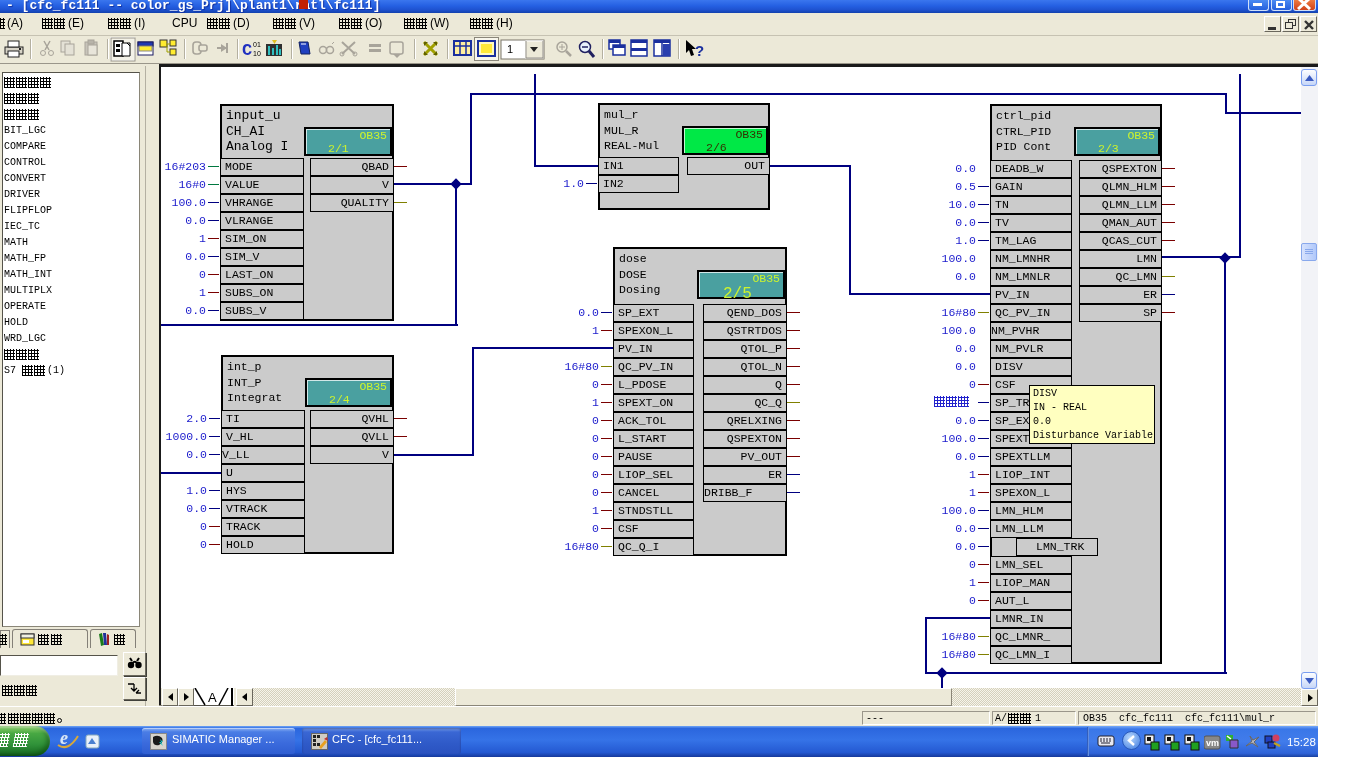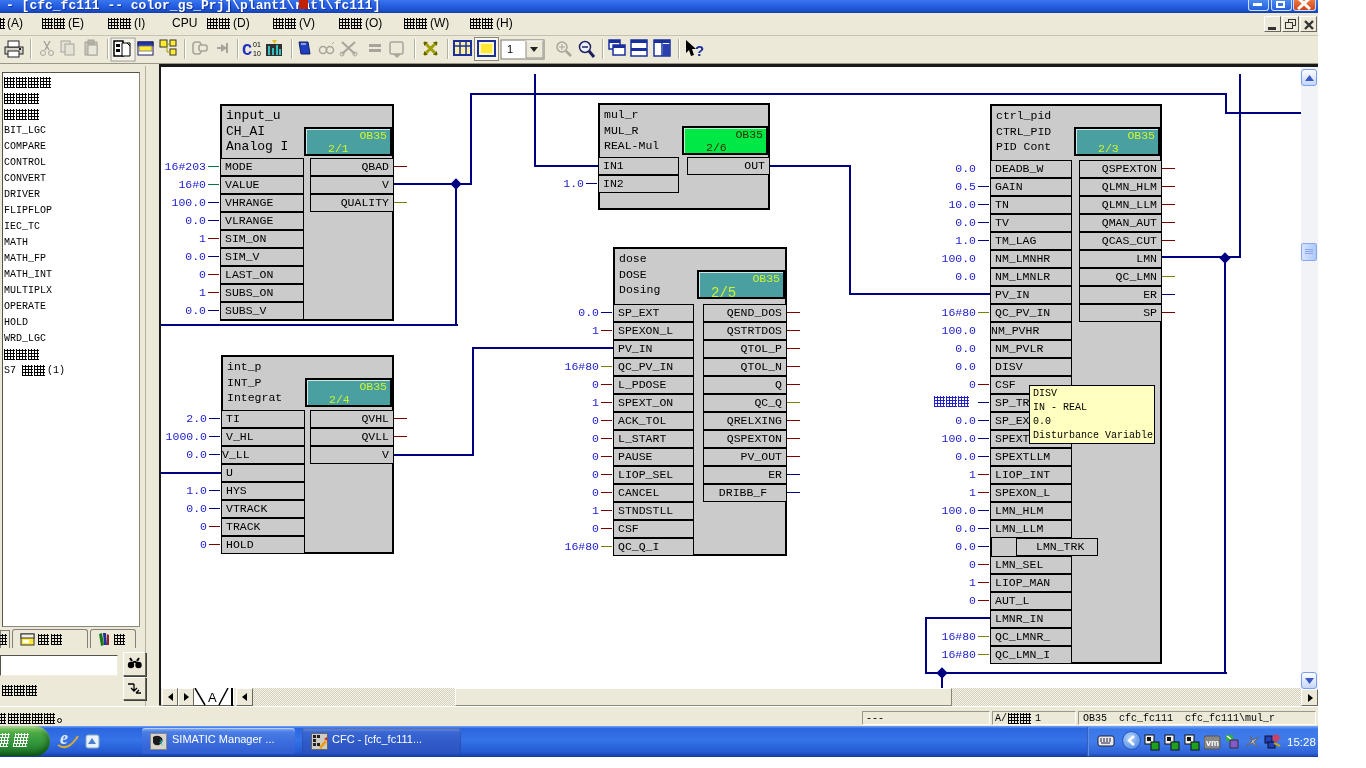--- a/index.html
+++ b/index.html
@@ -427,21 +427,21 @@
 <div class="pin" style="left:1079px;top:286px;width:83px;padding-right:4px;text-align:right">ER</div>
 <div class="stub" style="left:1162px;top:294px;width:13px;height:1px;background:#000080"></div>
 <div class="pin" style="left:1079px;top:304px;width:83px;padding-right:4px;text-align:right">SP</div>
 <div class="stub" style="left:1162px;top:312px;width:13px;height:1px;background:#7a0000"></div>
 <div class="a blk" style="left:613px;top:247px;width:174px;height:309px"></div>
 <div class="a mono" style="left:619px;top:251px;font-size:11.5px;line-height:15.5px;color:#000;white-space:pre">dose
 DOSE
 Dosing</div>
 <div class="a" style="left:697px;top:270px;width:88px;height:29px;background:#4aa0a0;border:2px solid #000;box-shadow:inset 1px 1px 0 rgba(255,255,255,.75)">
     <div class="a mono" style="right:3px;top:0px;font-size:11.5px;color:#ccf32e">OB35</div>
-    <div class="a mono" style="left:12px;top:13px;font-size:14px;color:#ccf32e">2/5</div>
+    <div class="a mono" style="left:24px;top:13px;font-size:16px;color:#ccf32e">2/5</div>
   </div>
 <div class="pin" style="left:613px;top:304px;width:81px;padding-left:4px">SP_EXT</div>
 <div class="val" style="left:499px;top:306px">0.0</div>
 <div class="dash" style="left:601px;top:312px;width:11px;background:#000080"></div>
 <div class="pin" style="left:613px;top:322px;width:81px;padding-left:4px">SPEXON_L</div>
 <div class="val" style="left:499px;top:324px">1</div>
 <div class="dash" style="left:601px;top:330px;width:11px;background:#7a0000"></div>
 <div class="pin" style="left:613px;top:340px;width:81px;padding-left:4px">PV_IN</div>
 <div class="pin" style="left:613px;top:358px;width:81px;padding-left:4px">QC_PV_IN</div>
 <div class="val" style="left:499px;top:360px">16#80</div>
@@ -489,21 +489,21 @@
 <div class="pin" style="left:703px;top:394px;width:84px;padding-right:4px;text-align:right">QC_Q</div>
 <div class="stub" style="left:787px;top:402px;width:13px;height:1px;background:#808000"></div>
 <div class="pin" style="left:703px;top:412px;width:84px;padding-right:4px;text-align:right">QRELXING</div>
 <div class="stub" style="left:787px;top:420px;width:13px;height:1px;background:#7a0000"></div>
 <div class="pin" style="left:703px;top:430px;width:84px;padding-right:4px;text-align:right">QSPEXTON</div>
 <div class="stub" style="left:787px;top:438px;width:13px;height:1px;background:#7a0000"></div>
 <div class="pin" style="left:703px;top:448px;width:84px;padding-right:4px;text-align:right">PV_OUT</div>
 <div class="stub" style="left:787px;top:456px;width:13px;height:1px;background:#7a0000"></div>
 <div class="pin" style="left:703px;top:466px;width:84px;padding-right:4px;text-align:right">ER</div>
 <div class="stub" style="left:787px;top:474px;width:13px;height:1px;background:#000080"></div>
-<div class="pin" style="left:703px;top:484px;width:84px;padding-right:4px;text-align:center">DRIBB_F</div>
+<div class="pin" style="left:703px;top:484px;width:84px;padding-right:4px;text-align:left">DRIBB_F</div>
 <div class="stub" style="left:787px;top:492px;width:13px;height:1px;background:#000080"></div>
 <div class="a blk" style="left:221px;top:355px;width:173px;height:199px"></div>
 <div class="a mono" style="left:227px;top:359px;font-size:11.5px;line-height:15.5px;color:#000;white-space:pre">int_p
 INT_P
 Integrat</div>
 <div class="a" style="left:305px;top:378px;width:87px;height:29px;background:#4aa0a0;border:2px solid #000;box-shadow:inset 1px 1px 0 rgba(255,255,255,.75)">
     <div class="a mono" style="right:3px;top:0px;font-size:11.5px;color:#ccf32e">OB35</div>
     <div class="a mono" style="left:22px;top:13px;font-size:11.5px;color:#ccf32e">2/4</div>
   </div>
 <div class="pin" style="left:221px;top:410px;width:84px;padding-left:4px">TI</div>

